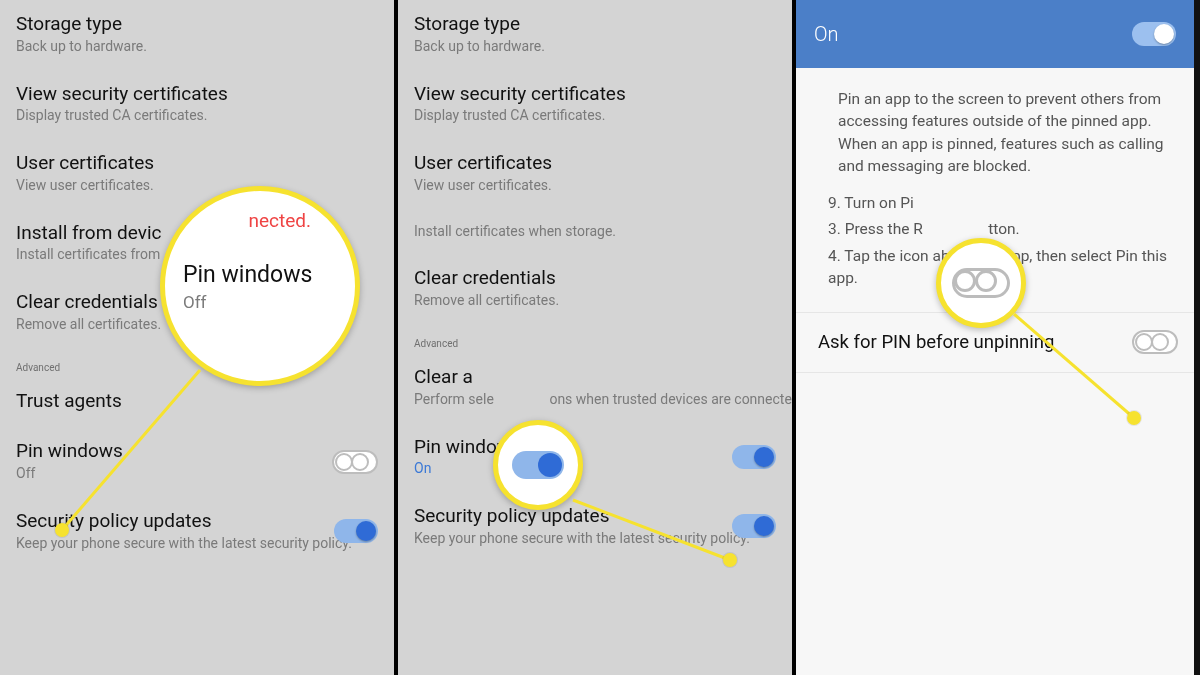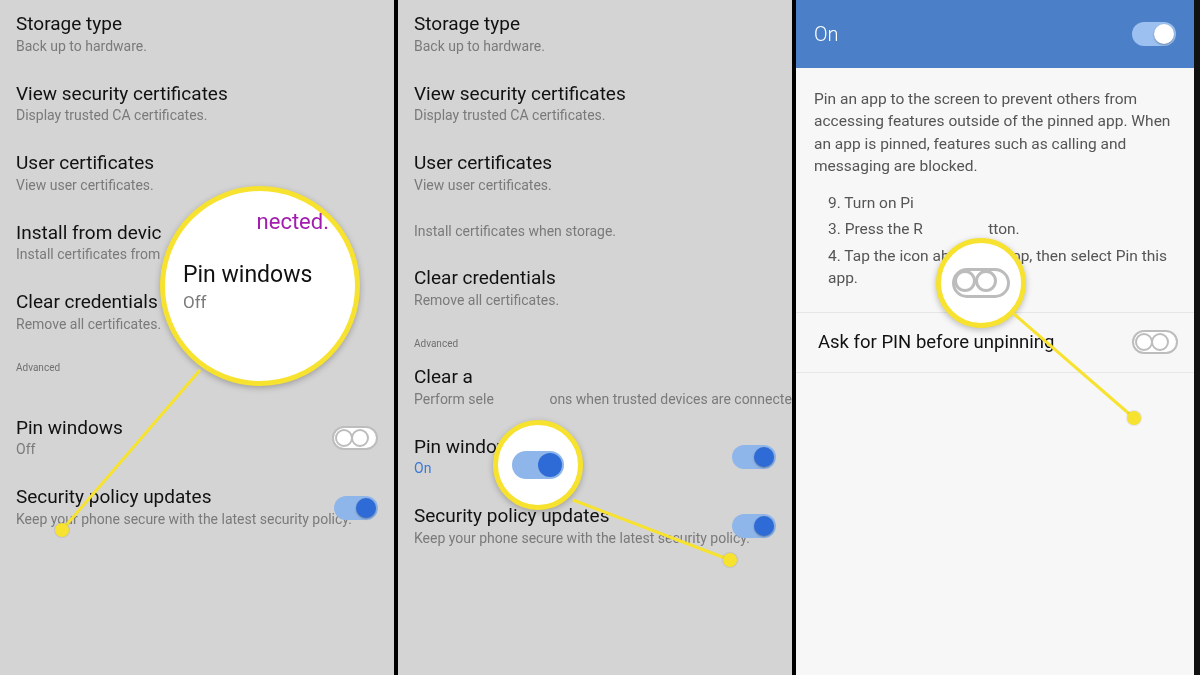--- a/index.html
+++ b/index.html
@@ -29,31 +29,31 @@
   .toggle.dbl .knob2 { position:absolute; top:1px; left:17px; width:18px; height:18px; border-radius:50%; border:2px solid #bdbdbd; background:#fff;}
 
   
   .bluebar { background:#4b7fc8; color:#fff; padding:22px 18px; position:relative; }
   .bluebar .bartitle { font-size:20px; font-weight:300; }
   .bluebar .toggle { right:18px; }
   .bluebar .toggle.on { background:#9cc0ef; }
   .bluebar .toggle.on .knob { background:#fff; }
 
   .explain { padding:20px 18px 14px 18px; font-size:15.5px; color:#555; line-height:1.45; }
-  .explain p { margin-bottom:14px; }
+  .explain p { margin-bottom:14px;margin-left:24px; }
   .explain ol { list-style:none; padding-left:14px; }
   .explain ol li { margin-bottom:4px; }
 
   
   .callout { position:absolute; border-radius:50%; background:#fff; border:5px solid #f6e22f; box-shadow:0 2px 6px rgba(0,0,0,.25); display:flex; flex-direction:column; justify-content:center; padding-left:18px; }
   .callout.big { width:200px; height:200px; left:160px; top:186px; }
   .callout.small { width:90px; height:90px; align-items:center; padding:0; justify-content:center;}
   .callout .ct { font-size:23px; color:#111; }
   .callout .cs { font-size:17px; color:#7a7a7a; margin-top:4px; }
-  .callout .cextra { font-size:22px; color:#a21caf; position:absolute; top:18px; right:26px;}
+  .callout .cextra { font-size:19px; color:#ef4444; position:absolute; top:18px; right:44px;}
   .callout.small .mini-toggle { width:52px; height:28px; border-radius:16px; background:#8fb6ea; position:relative; }
   .callout.small .mini-toggle .k { position:absolute; width:24px; height:24px; border-radius:50%; background:#2f6bd6; top:2px; left:26px; }
   .callout.small.off .mini-toggle { background:#fff; border:3px solid #bcbcbc; width:58px; height:30px;}
   .callout.small.off .mini-toggle .k { border:3px solid #bcbcbc; background:#fff; width:22px; height:22px; top:-1px; left:-1px;}
   .callout.small.off .mini-toggle .k2 { position:absolute; border:3px solid #bcbcbc; background:#fff; width:22px; height:22px; border-radius:50%; top:-1px; left:20px;}
 
   
   svg.leader { position:absolute; overflow:visible; pointer-events:none; }
   .enddot { position:absolute; width:14px; height:14px; border-radius:50%; background:#f6e22f; box-shadow:0 0 0 1px rgba(0,0,0,.08); }
 
@@ -84,20 +84,21 @@
     <div class="section">
       <div class="title">Install from devic</div>
       <div class="sub">Install certificates from</div>
     </div>
     <div class="section">
       <div class="title">Clear credentials</div>
       <div class="sub">Remove all certificates.</div>
     </div>
     <div class="grouplabel">Advanced</div>
     <div class="section">
+      <div class="title">Trust agents</div>
     </div>
     <div class="section">
       <div class="title">Pin windows</div>
       <div class="sub">Off</div>
       <div class="toggle dbl">
         <div class="knob"></div>
           <div class="knob2"></div>
       </div>
     </div>
     <div class="section noborder">

